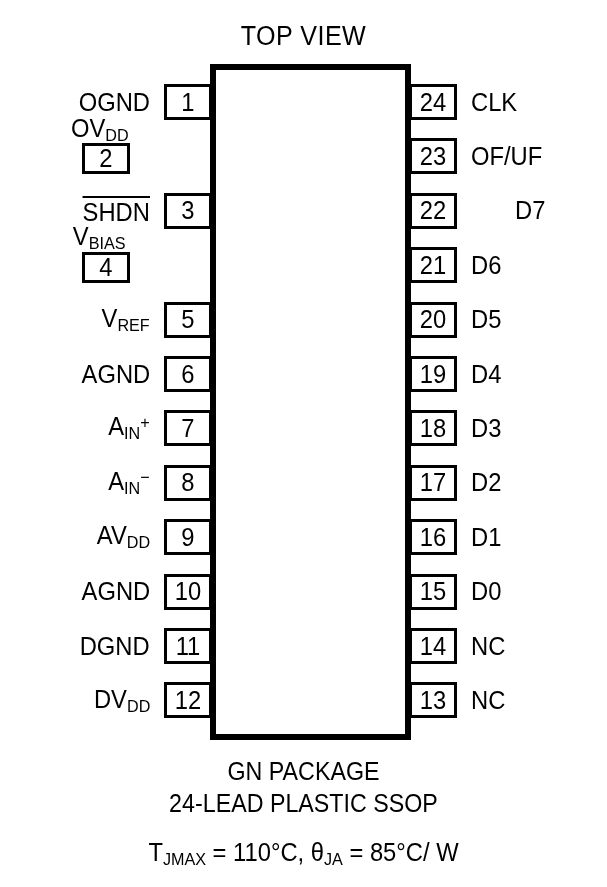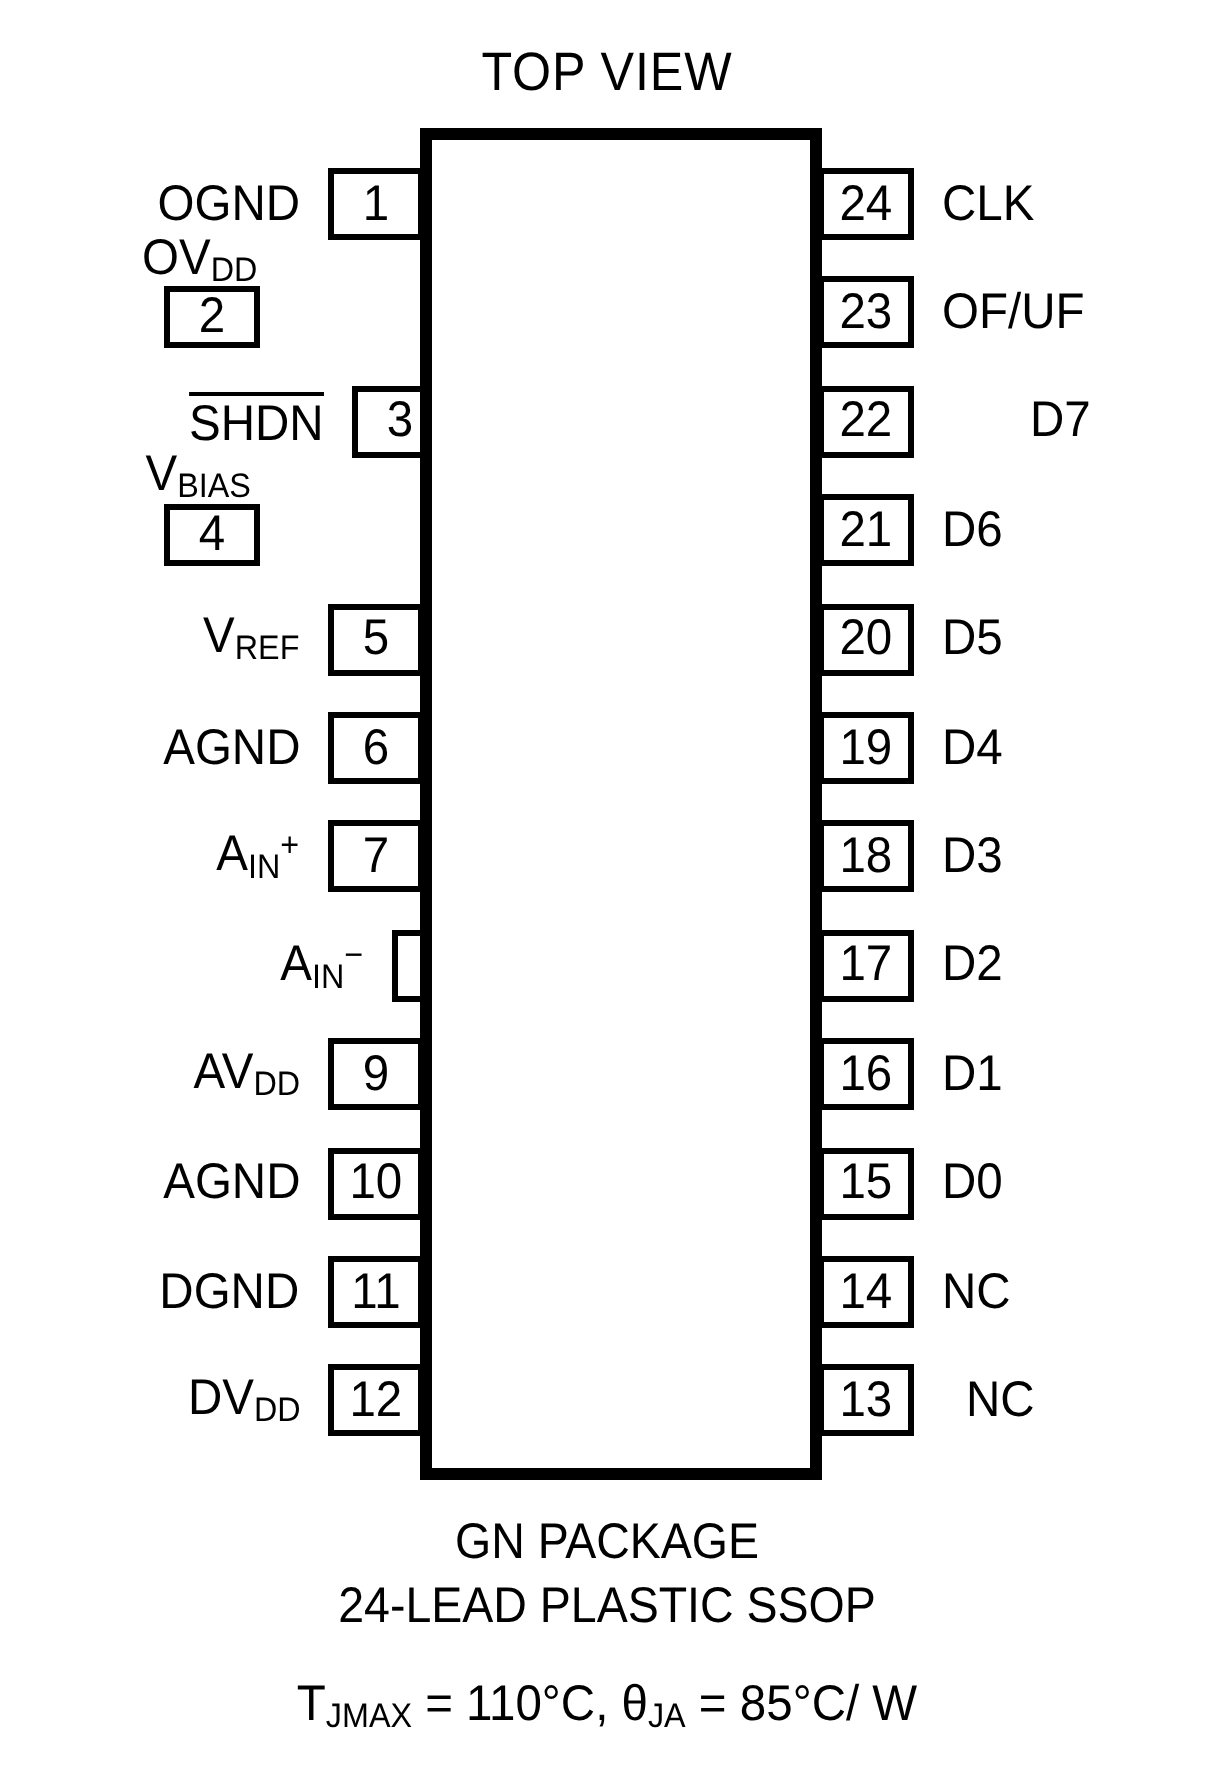--- a/index.html
+++ b/index.html
@@ -72,21 +72,21 @@
         <div class="pin-box">
           <span>1</span>
         </div>
       </div>
       <div class="pin-row left" style="top: 138.4px; flex-direction: column;">
         <div class="pin-label">OV<sub>DD</sub></div>
         <div class="pin-box">
           <span>2</span>
         </div>
       </div>
-      <div class="pin-row left" style="top: 192.8px; padding-left: 12px;">
+      <div class="pin-row left" style="top: 192.8px;">
         <div class="pin-label"><span class="ovl">SHDN</span></div>
         <div class="pin-box">
           <span>3</span>
         </div>
       </div>
       <div class="pin-row left" style="top: 247.2px; flex-direction: column;">
         <div class="pin-label">V<sub>BIAS</sub></div>
         <div class="pin-box">
           <span>4</span>
         </div>
@@ -102,21 +102,21 @@
         <div class="pin-box">
           <span>6</span>
         </div>
       </div>
       <div class="pin-row left" style="top: 410.4px;">
         <div class="pin-label">A<sub>IN</sub><sup>+</sup></div>
         <div class="pin-box">
           <span>7</span>
         </div>
       </div>
-      <div class="pin-row left" style="top: 464.8px; padding-left: 32px;">
+      <div class="pin-row left" style="top: 464.8px;">
         <div class="pin-label">A<sub>IN</sub><sup>−</sup></div>
         <div class="pin-box">
           <span>8</span>
         </div>
       </div>
       <div class="pin-row left" style="top: 519.2px;">
         <div class="pin-label">AV<sub>DD</sub></div>
         <div class="pin-box">
           <span>9</span>
         </div>
@@ -198,21 +198,21 @@
           <span>15</span>
         </div>
         <div class="pin-label">D0</div>
       </div>
       <div class="pin-row right" style="top: 628px;">
         <div class="pin-box">
           <span>14</span>
         </div>
         <div class="pin-label">NC</div>
       </div>
-      <div class="pin-row right" style="top: 682.4px; gap: 12px;">
+      <div class="pin-row right" style="top: 682.4px;">
         <div class="pin-box">
           <span>13</span>
         </div>
         <div class="pin-label">NC</div>
       </div>
     </div>
 
   <div class="caption cap1">GN PACKAGE</div>
   <div class="caption cap2">24-LEAD PLASTIC SSOP</div>
   <div class="caption cap3">

